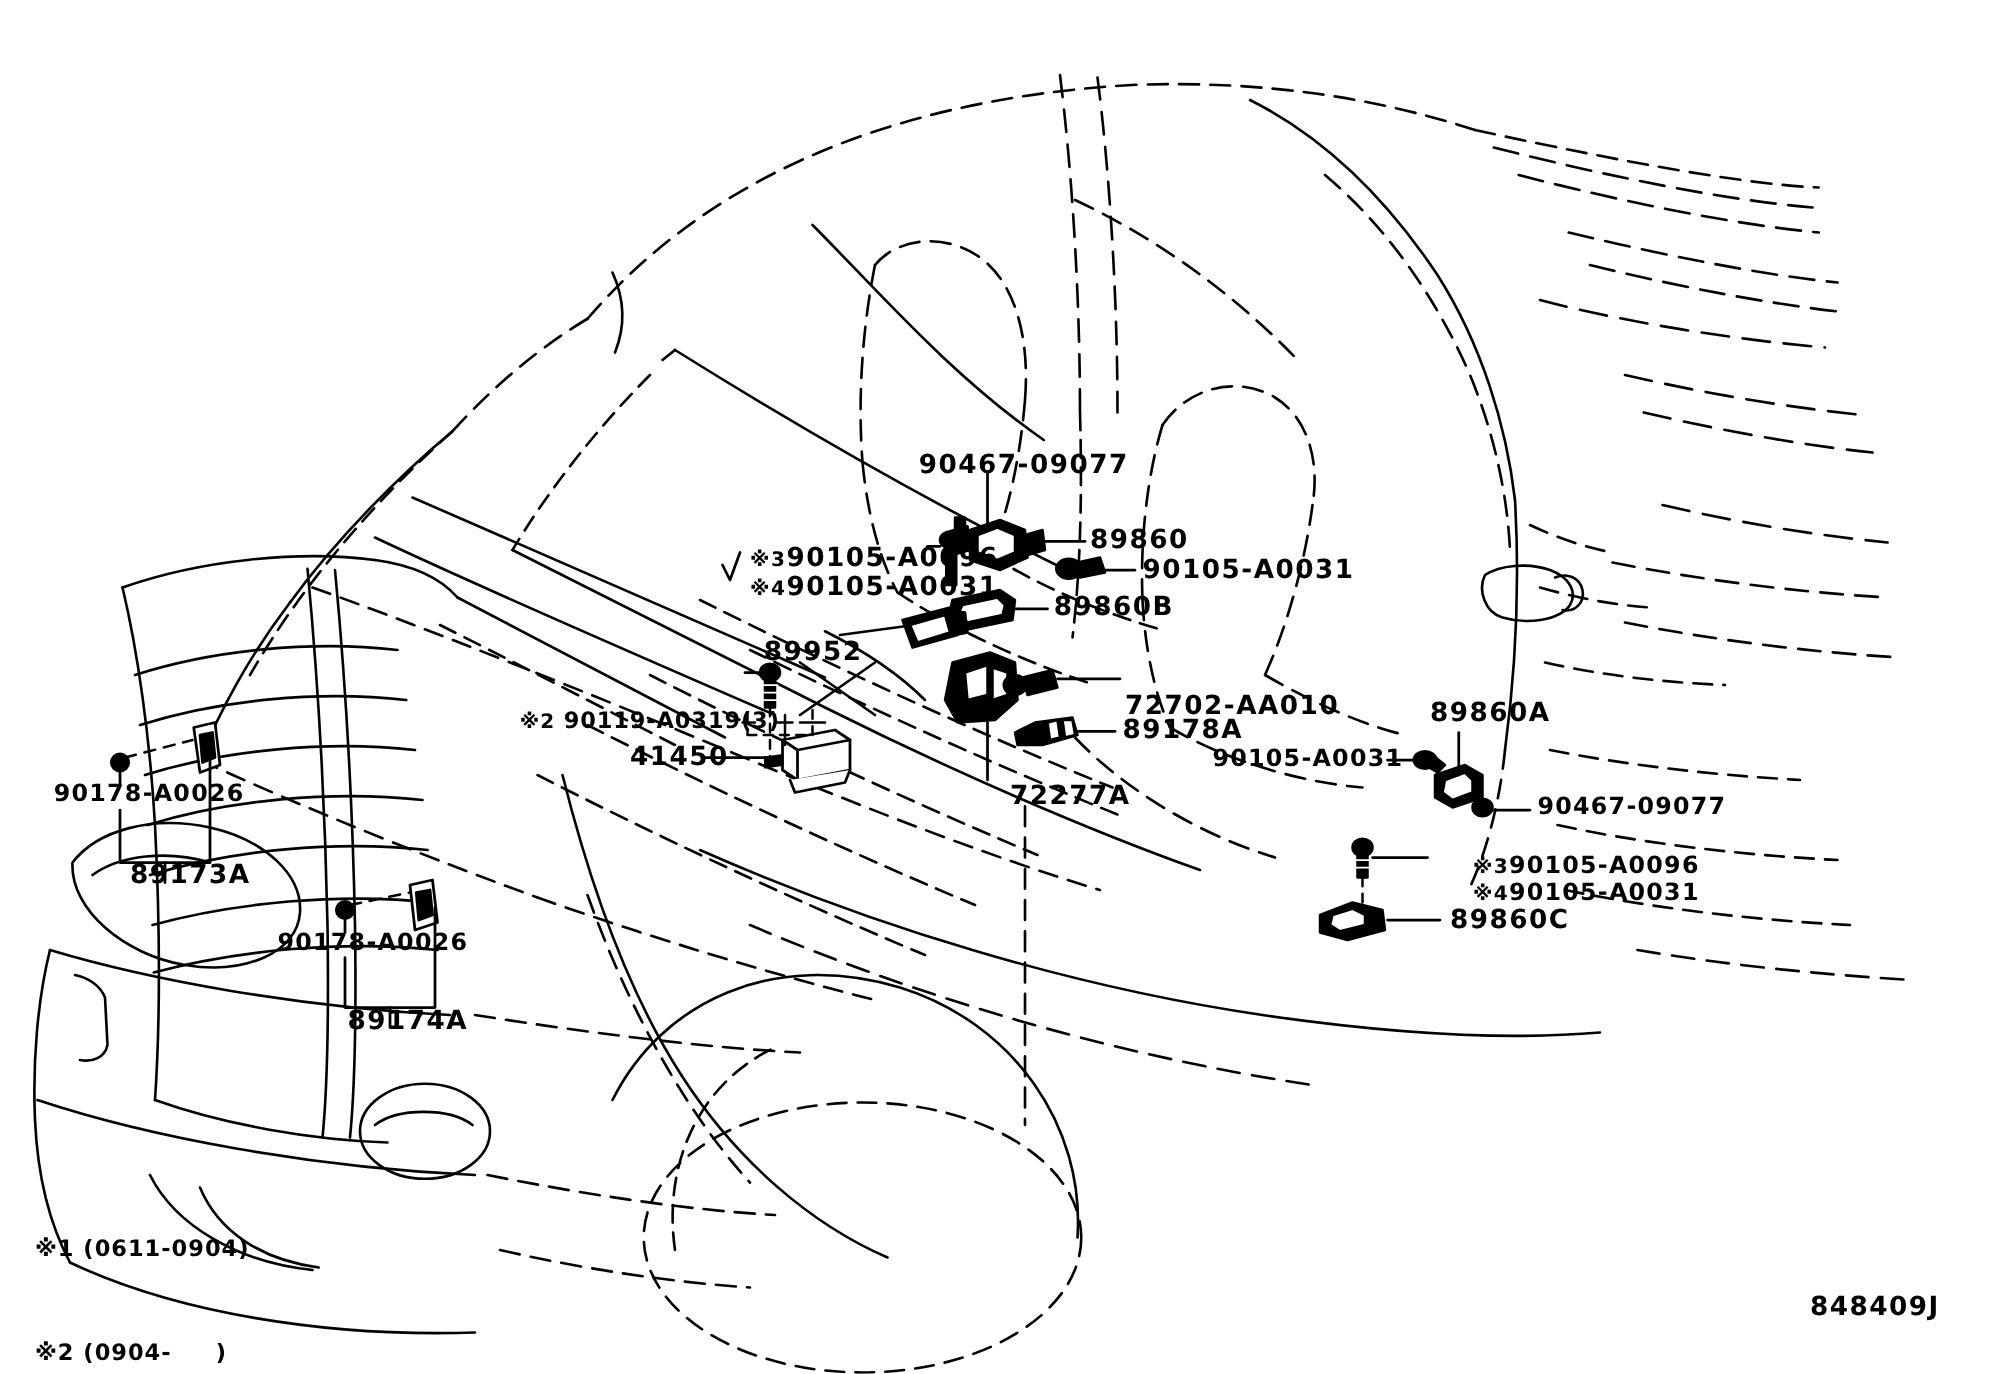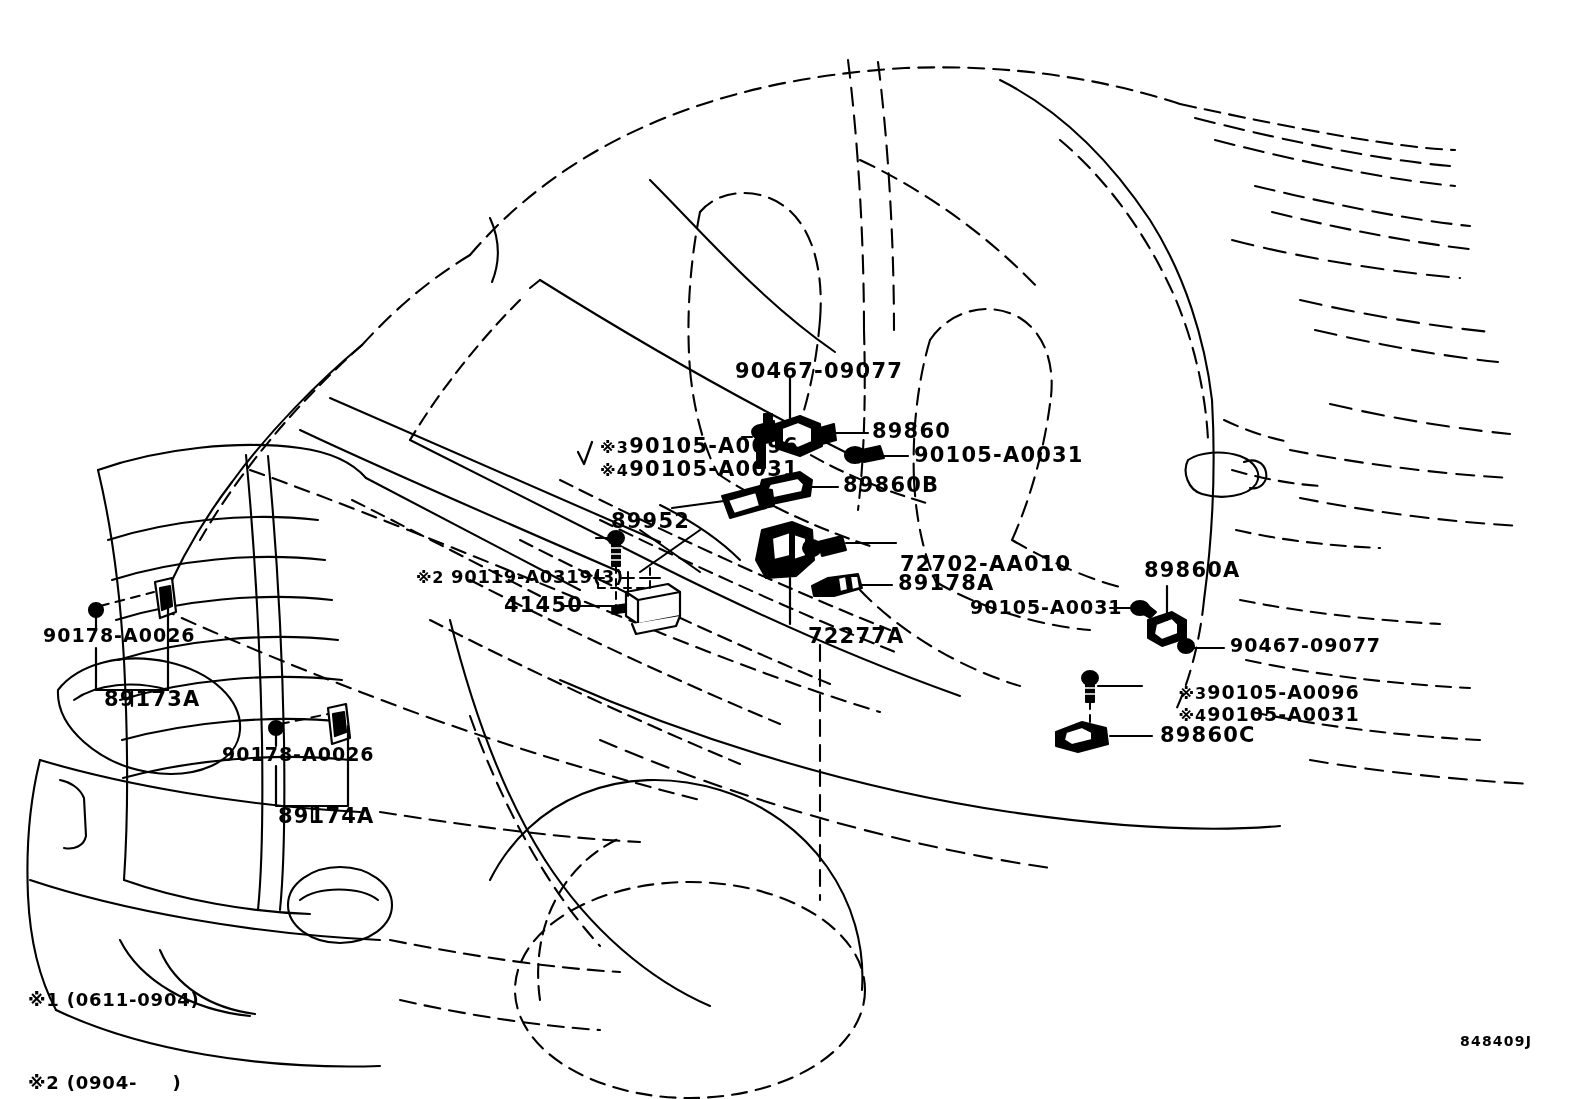--- a/index.html
+++ b/index.html
@@ -19,21 +19,21 @@
     letter-spacing:0.5px;
     white-space:pre;
     line-height:1.05;
     color:#000;
     -webkit-font-smoothing:none;
   }
   .lbl.part{font-size:21px;letter-spacing:1.2px;}
   .lbl.part-sm{font-size:19px;letter-spacing:1.0px;}
   .lbl.note{font-size:18px;letter-spacing:0.7px;}
   .lbl.footnote{font-size:18px;letter-spacing:0.8px;line-height:1.55;}
-  .lbl.code{font-size:14px;letter-spacing:1.2px;font-weight:700;margin-left:12px;}
+  .lbl.code{font-size:21px;letter-spacing:1.2px;font-weight:700;}
 
   .marknum{font-size:16px;vertical-align:0px;}
 </style>
 </head>
 <body>
 
 <div id="diagram-root">
 
   <svg id="art" viewBox="0 0 1592 1099" xmlns="http://www.w3.org/2000/svg">
     <g fill="none" stroke="#000" stroke-width="2.1" stroke-linecap="round" stroke-linejoin="round">

